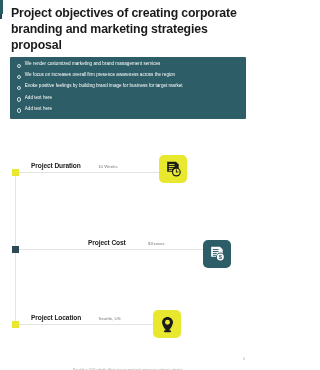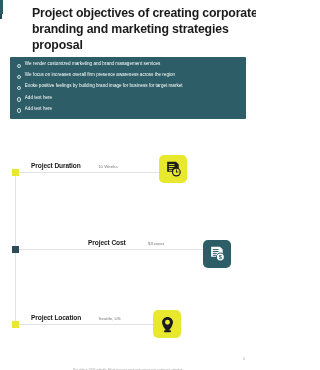--- a/index.html
+++ b/index.html
@@ -32,21 +32,20 @@
     height: 5px;
     background: #1f4950;
   }
 
   
   .header {
     position: absolute;
     left: 11px;
     top: 5px;
     width: 236px;
-    margin-left: 21px;
   }
   .title {
     font-size: 12.3px;
     font-weight: bold;
     color: #1b1b1b;
     line-height: 1.32;
     letter-spacing: -0.15px;
     margin: 0;
   }
   .subtitle {

